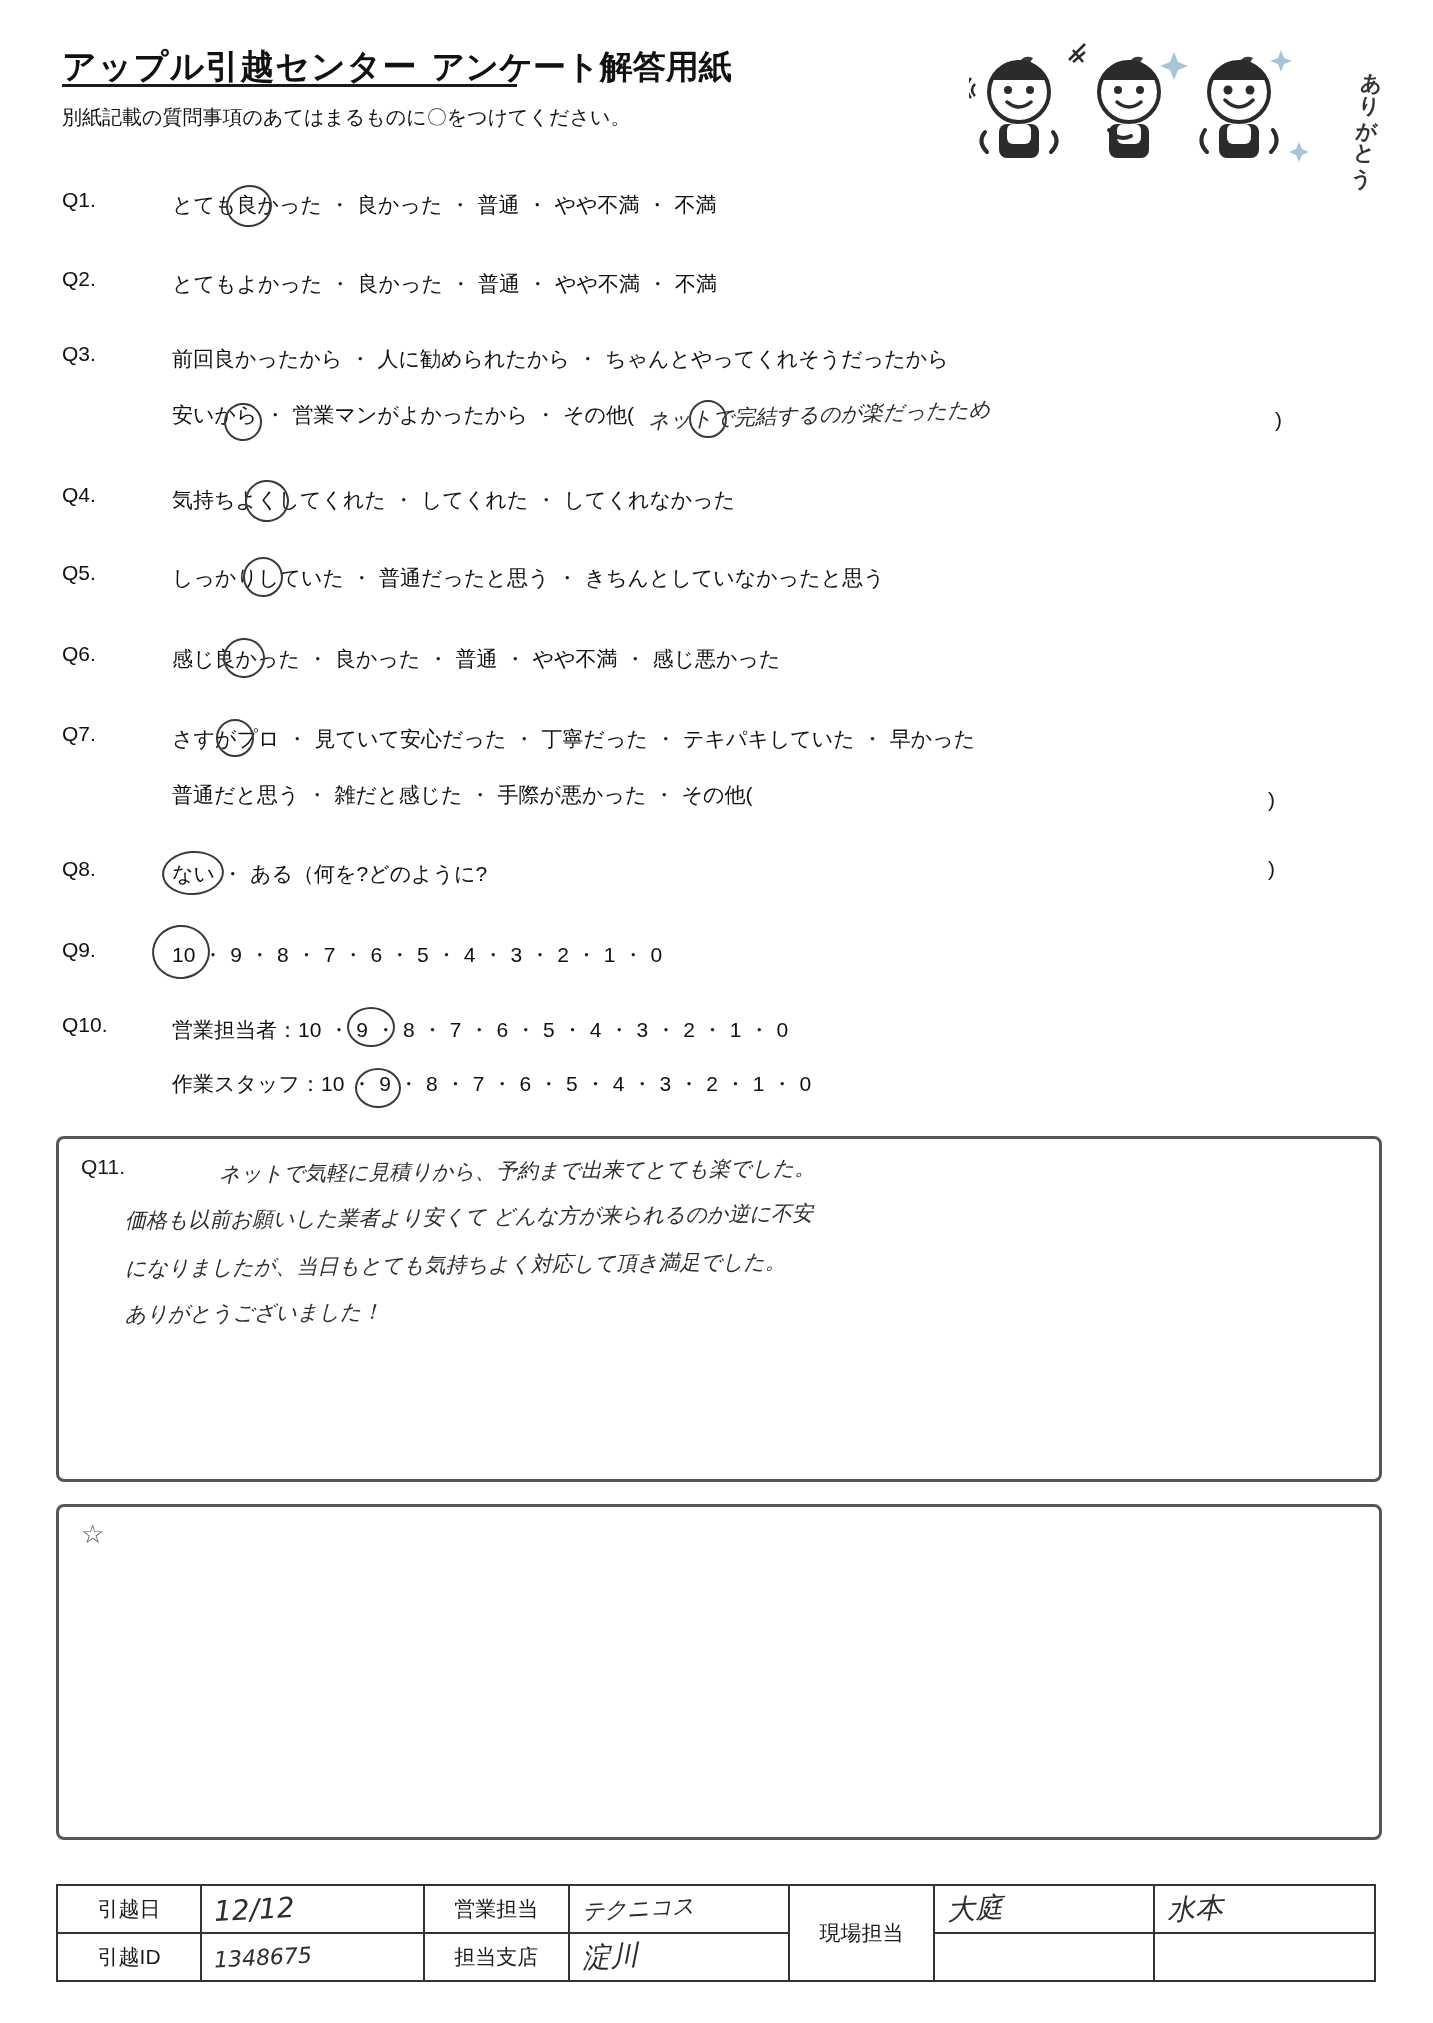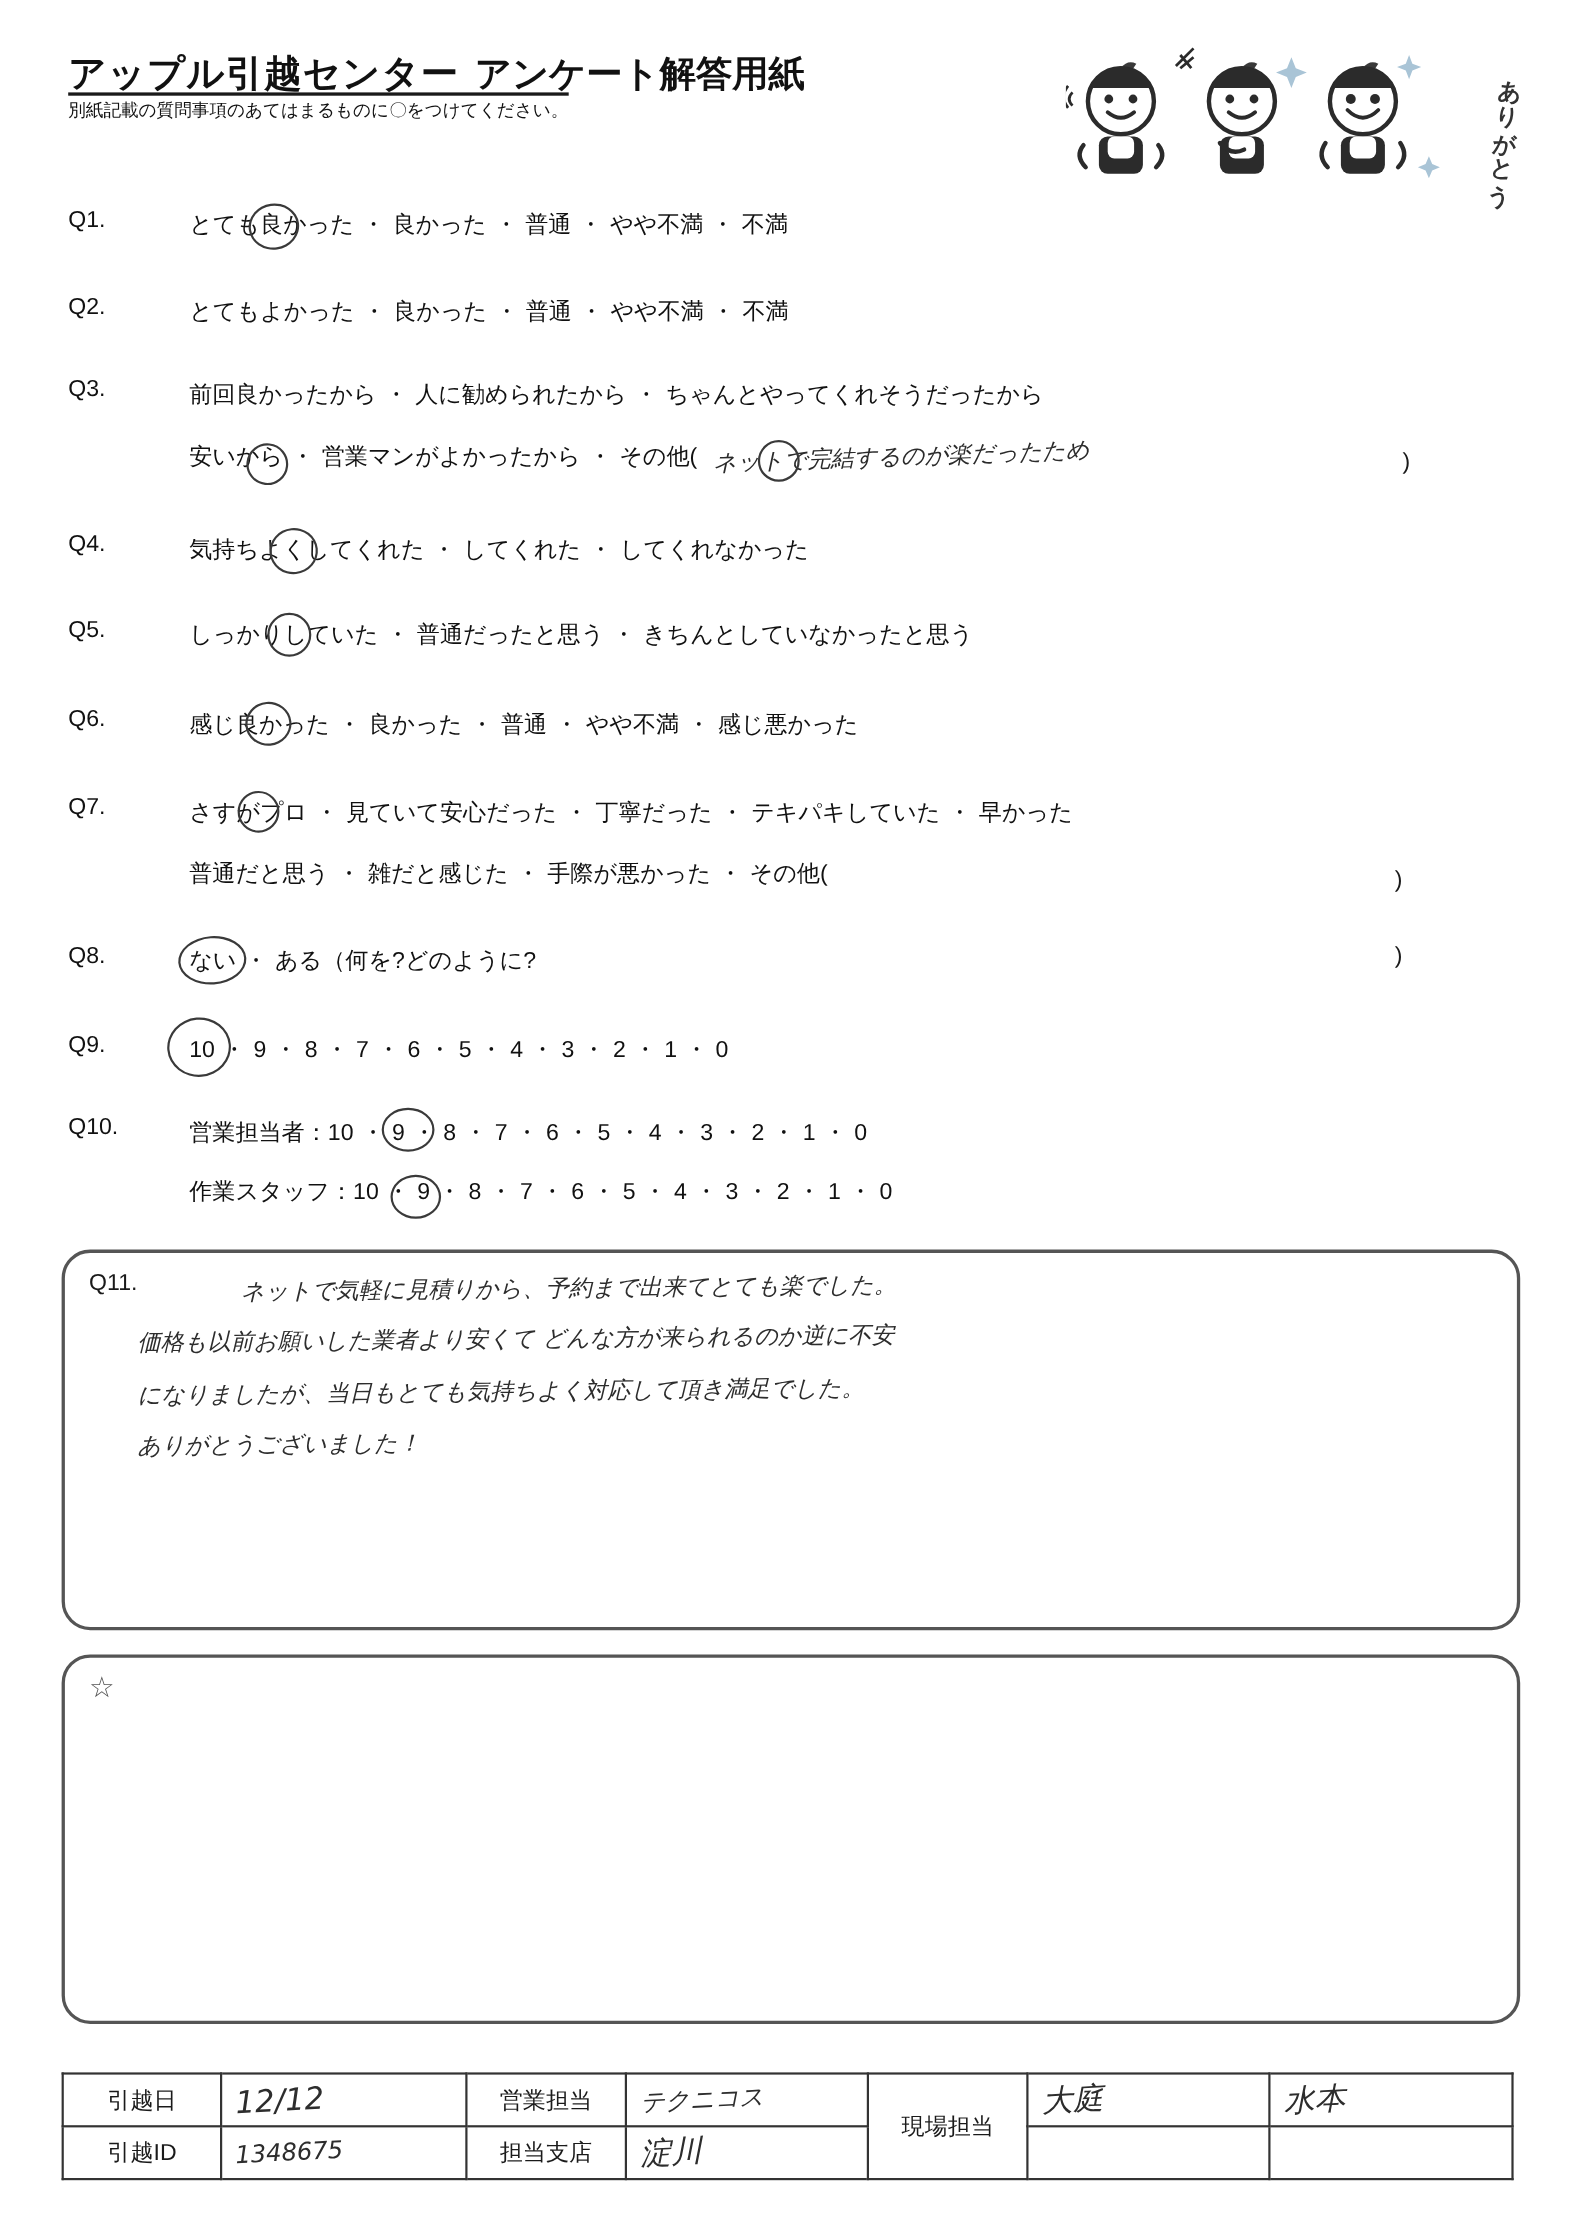--- a/index.html
+++ b/index.html
@@ -39,21 +39,22 @@
     font-weight: bold;
     letter-spacing: 1px;
     color: #111;
   }
   .brand-sub {
     font-size: 33px;
     font-weight: bold;
     color: #111;
   }
   .instruction {
-    font-size: 16px;
+    margin-top: 14px;
+    font-size: 20px;
     color: #111;
   }
 
   
   .mascots {
     position: absolute;
     right: 44px;
     top: 38px;
     width: 420px;
     height: 150px;
@@ -115,21 +116,21 @@
     position: absolute;
     border: 2.2px solid #3a3a3a;
     border-radius: 50%;
     pointer-events: none;
   }
 
   
   .roundbox {
     position: absolute;
     border: 3px solid #555;
-    border-radius: 26px;
+    border-radius: 8px;
     background: transparent;
   }
   .q11-label {
     position: absolute;
     left: 22px;
     top: 16px;
     font-size: 21px;
   }
   .hand-text {
     position: absolute;

